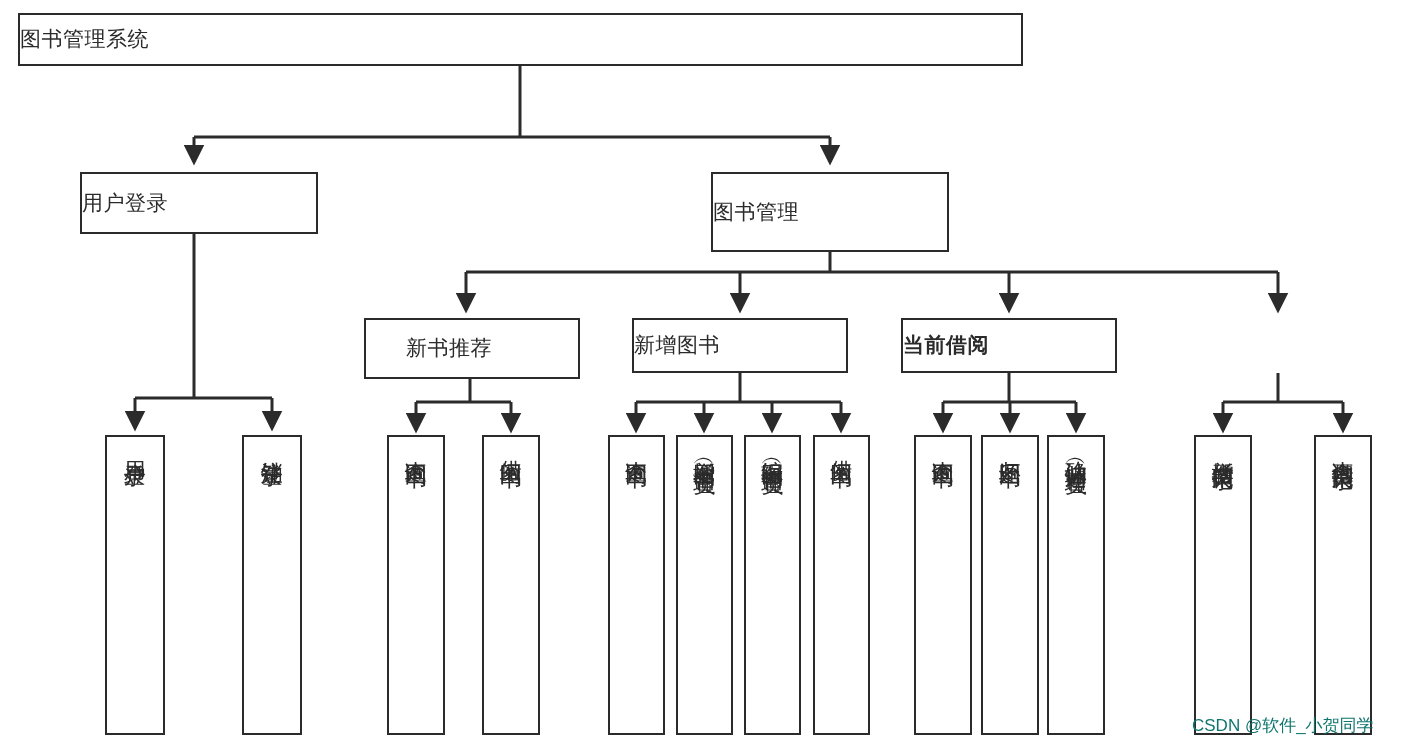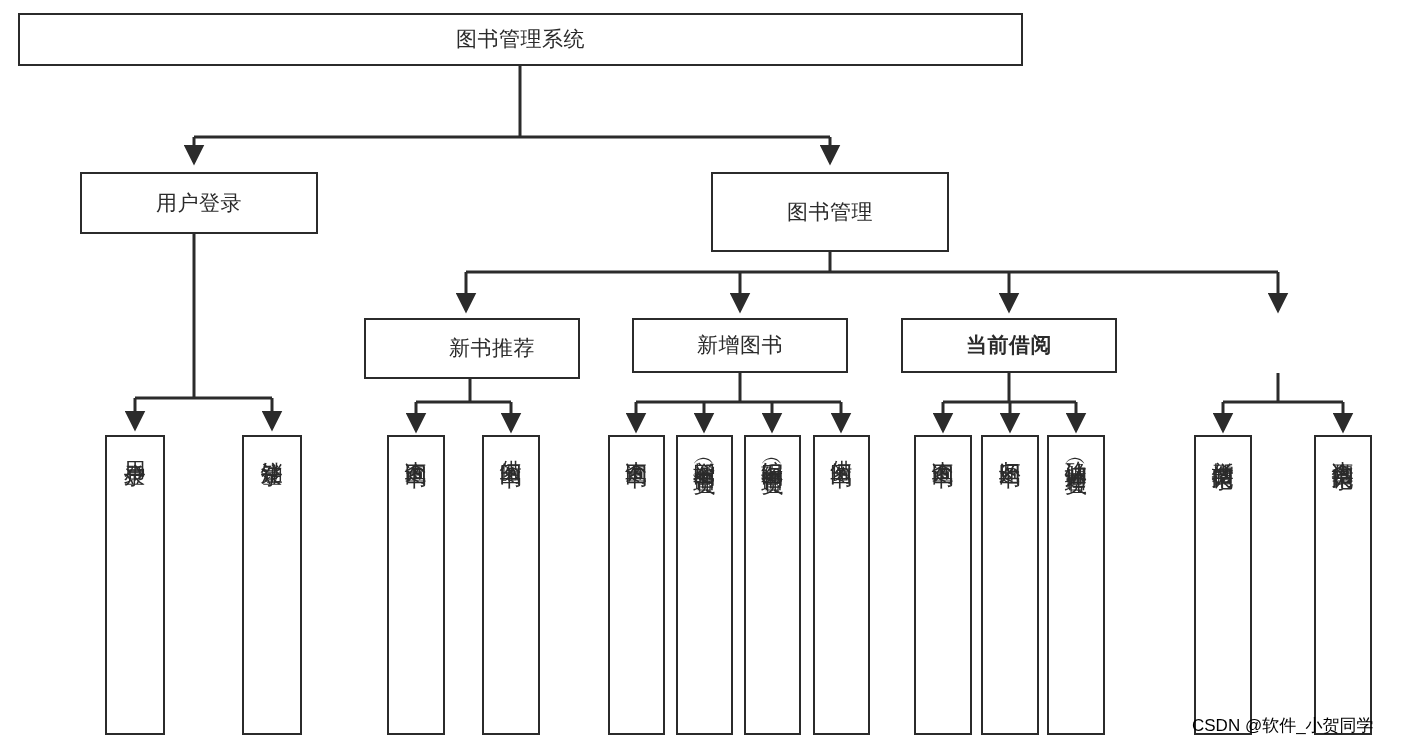--- a/index.html
+++ b/index.html
@@ -26,21 +26,20 @@
     height: 747px;
   }
   .node {
     position: absolute;
     box-sizing: border-box;
     border: 2px solid #2b2b2b;
     background: #ffffff;
     color: #2b2b2b;
     display: flex;
     align-items: center;
-    justify-content: center;
     z-index: 2;
   }
   .node-label {
     font-size: 21px;
     line-height: 1.15;
     letter-spacing: 0.5px;
     white-space: nowrap;
     color: #2b2b2b;
   }
   
@@ -56,21 +55,21 @@
     line-height: 1.06;
     letter-spacing: 2px;
     white-space: normal;
     max-height: 282px;
   }
   .watermark {
     position: absolute;
     left: 1192px;
     top: 714px;
     font-size: 17px;
-    color: #000000;
+    color: #0f766e;
     white-space: nowrap;
     z-index: 5;
     font-family: "Liberation Sans", "DejaVu Sans", sans-serif;
   }
 </style>
 </head>
 <body>
 
 <div id="canvas">
 

